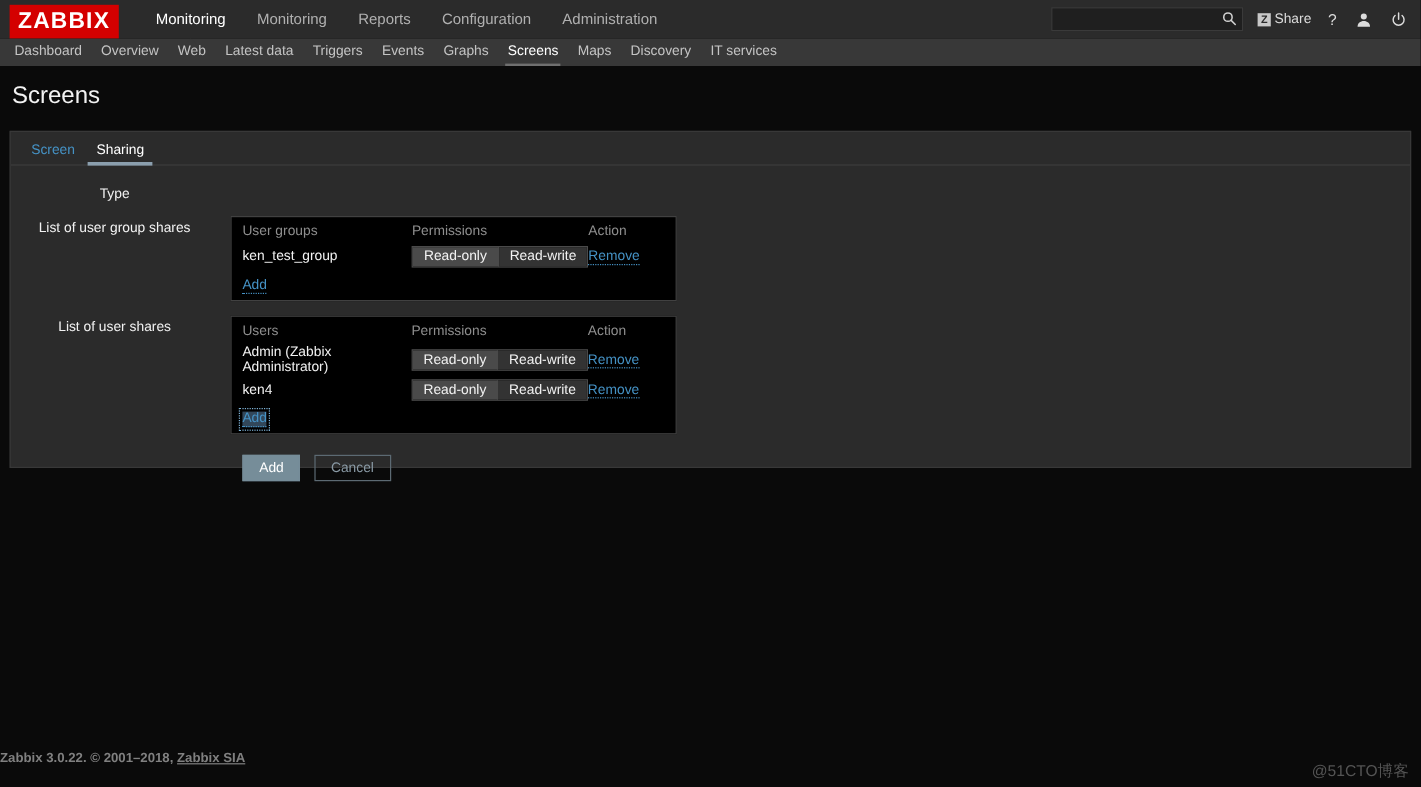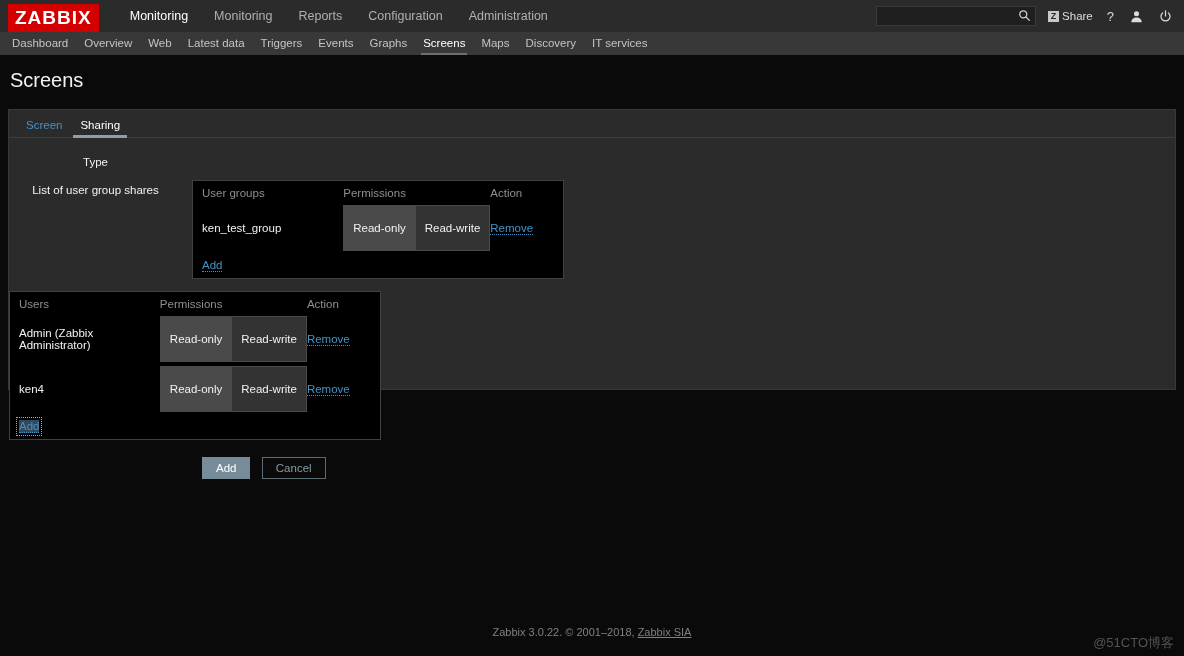--- a/index.html
+++ b/index.html
@@ -237,21 +237,21 @@
     padding: 2px 0;
     vertical-align: middle;
   }
   .col-name { width: 160px; }
   .col-perm { width: 142px; }
   .col-action { width: 70px; text-align: left; }
 
   .seg-small { display: inline-flex; border: 1px solid #4a4a4a; }
   .seg-small .seg {
     font-size: 11.5px;
-    padding: 16px 9px;
+    padding: 2px 9px;
     color: #f2f2f2;
     background: #333333;
     border-right: 1px solid #4a4a4a;
     cursor: pointer;
     user-select: none;
     white-space: nowrap;
   }
   .seg-small .seg:last-child { border-right: 0; }
   .seg-small .seg.on { background: #4a4a4a; }
 
@@ -288,23 +288,23 @@
     background: transparent;
     color: #8a9aa5;
     border-color: #5c6a73;
   }
 
   
   .pagefooter {
     position: absolute;
     left: 0; right: 0;
     bottom: 18px;
-    text-align: center;
     color: #808080;
     font-size: 11px;
+    font-weight: bold;
   }
   .pagefooter a {
     color: #808080;
     text-decoration: underline;
   }
   .watermark {
     position: absolute;
     right: 10px;
     bottom: 4px;
     color: #545454;
@@ -416,20 +416,21 @@
             </tbody>
           </table>
           <div class="addlink-wrap">
             <a href="#" class="dlink">Add</a>
           </div>
         </div>
       </div>
     </div>
 
     <div class="form-row">
+      <div class="form-label">List of user shares</div>
       <div class="form-field">
         <div class="shares-table">
           <table>
             <thead>
               <tr>
                 <th class="col-name">Users</th>
                 <th class="col-perm">Permissions</th>
                 <th class="col-action">Action</th>
               </tr>
             </thead>

